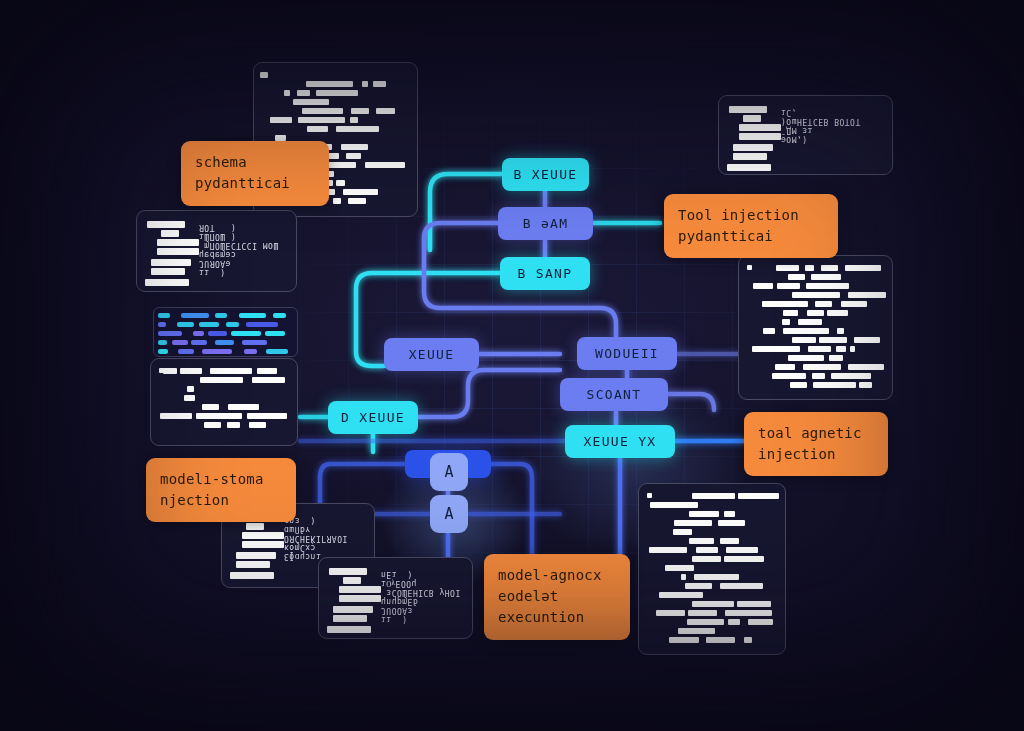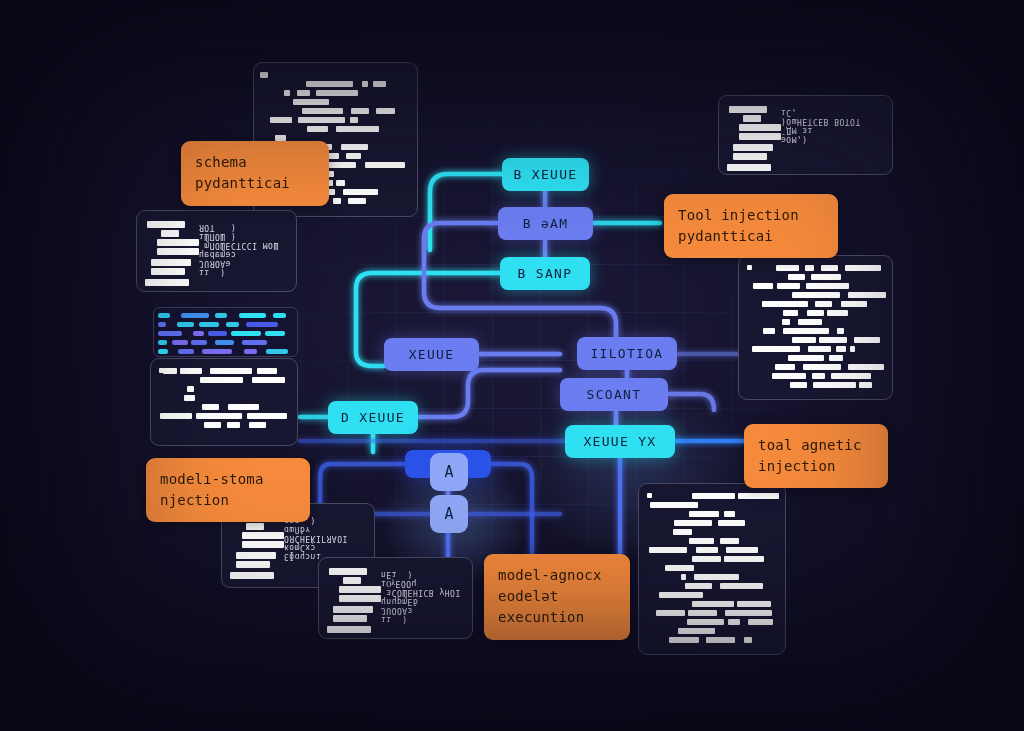--- a/index.html
+++ b/index.html
@@ -363,21 +363,21 @@
       <div class="node blue" style="left: 498px; top: 207px; width: 95px; height: 33px;">
         <span>B ǝAM</span>
       </div>
       <div class="node cyan" style="left: 500px; top: 257px; width: 90px; height: 33px;">
         <span>B SANP</span>
       </div>
       <div class="node blue" style="left: 384px; top: 338px; width: 95px; height: 33px;">
         <span>XEUUE</span>
       </div>
       <div class="node blue" style="left: 577px; top: 337px; width: 100px; height: 33px;">
-        <span>IILOTIOA</span>
+        <span>WODUEII</span>
       </div>
       <div class="node blue" style="left: 560px; top: 378px; width: 108px; height: 33px;">
         <span>SCOANT</span>
       </div>
       <div class="node cyan" style="left: 328px; top: 401px; width: 90px; height: 33px;">
         <span>D XEUUE</span>
       </div>
       <div class="node cyan" style="left: 565px; top: 425px; width: 110px; height: 33px;">
         <span>XEUUE YX</span>
       </div>
@@ -390,23 +390,23 @@
       <div class="node lite sm" style="left: 430px; top: 495px; width: 38px; height: 38px;">
         <span>A</span>
       </div>
     </div>
 
   <div id="callouts">
       <div class="callout" style="left: 181px; top: 141px; width: 148px; min-height: 65px;">schema
 pydantticai</div>
       <div class="callout" style="left: 664px; top: 194px; width: 174px; min-height: 59px;">Tool injection
 pydantticai</div>
-      <div class="callout" style="left: 744px; top: 424px; width: 144px; min-height: 60px;">toal agnetic
+      <div class="callout" style="left: 744px; top: 412px; width: 144px; min-height: 60px;">toal agnetic
 injection</div>
-      <div class="callout" style="left: 146px; top: 458px; width: 164px; min-height: 59px;">modelı-stoma
+      <div class="callout" style="left: 146px; top: 458px; width: 150px; min-height: 59px;">modelı-stoma
 njection</div>
       <div class="callout" style="left: 484px; top: 554px; width: 146px; min-height: 86px;">model-agnocx
 eodelǝt
 execuntion</div>
     </div>
 
   <div id="vignette"></div>
 </div>
 
 </body></html>

